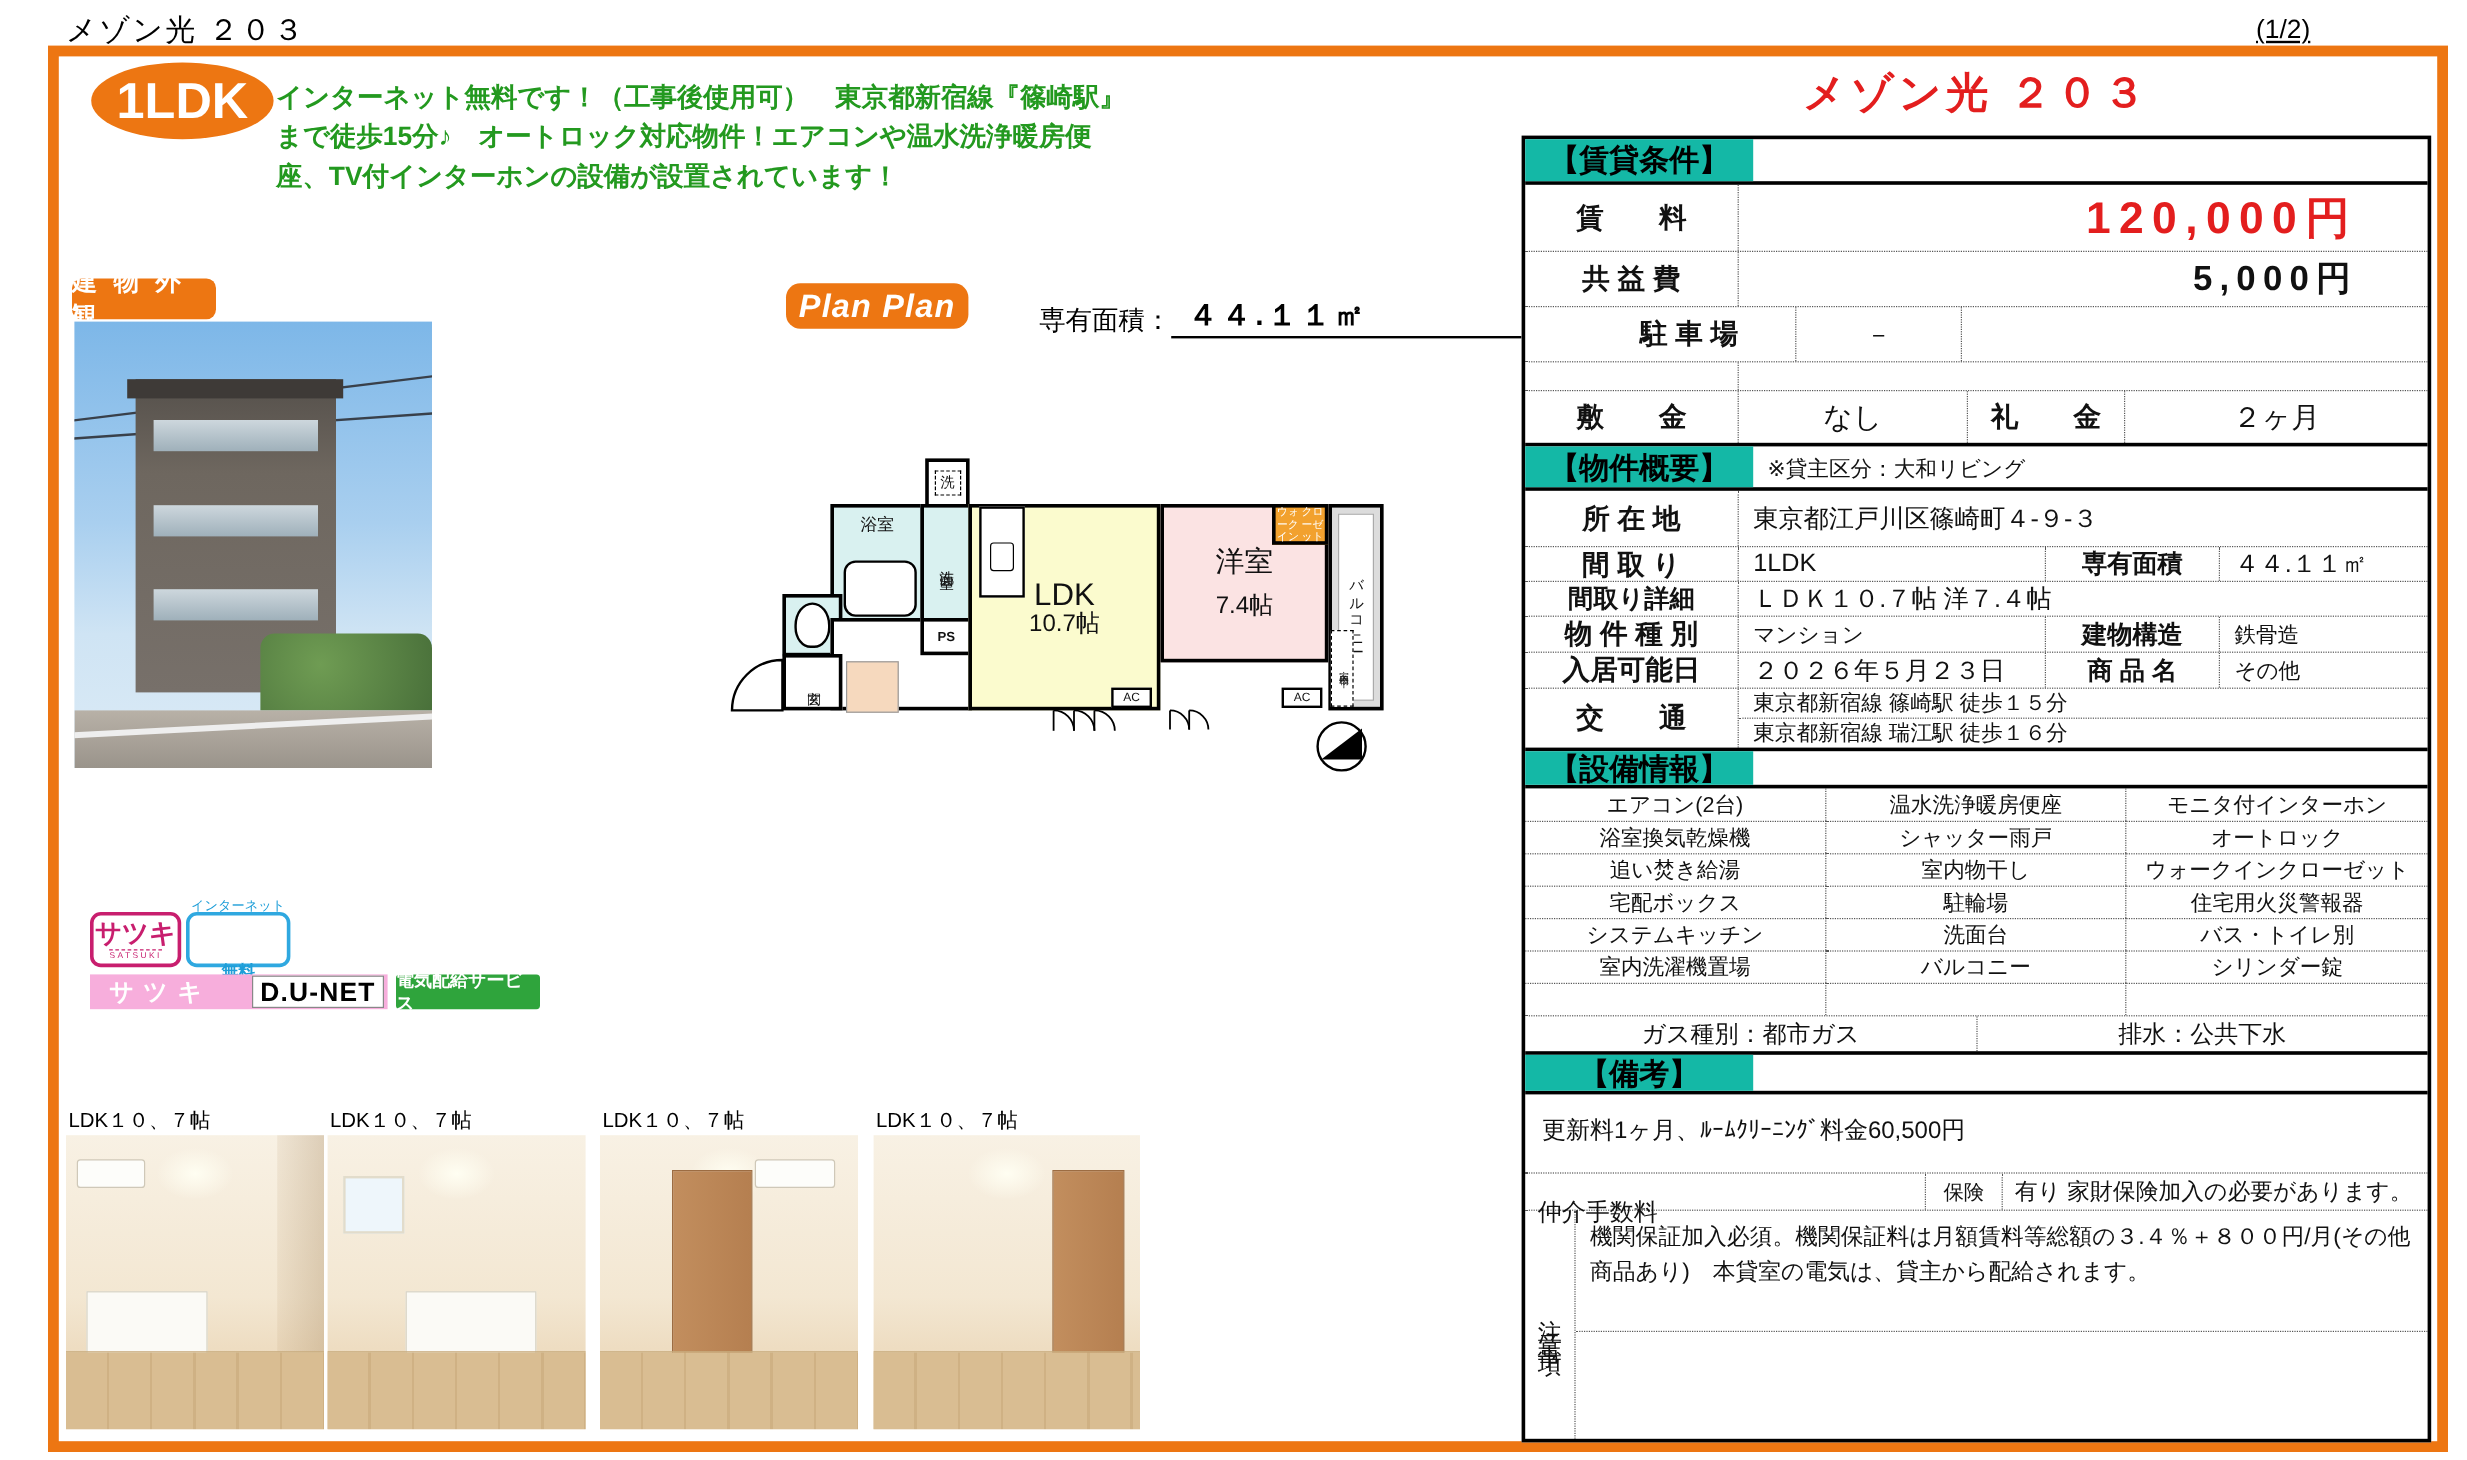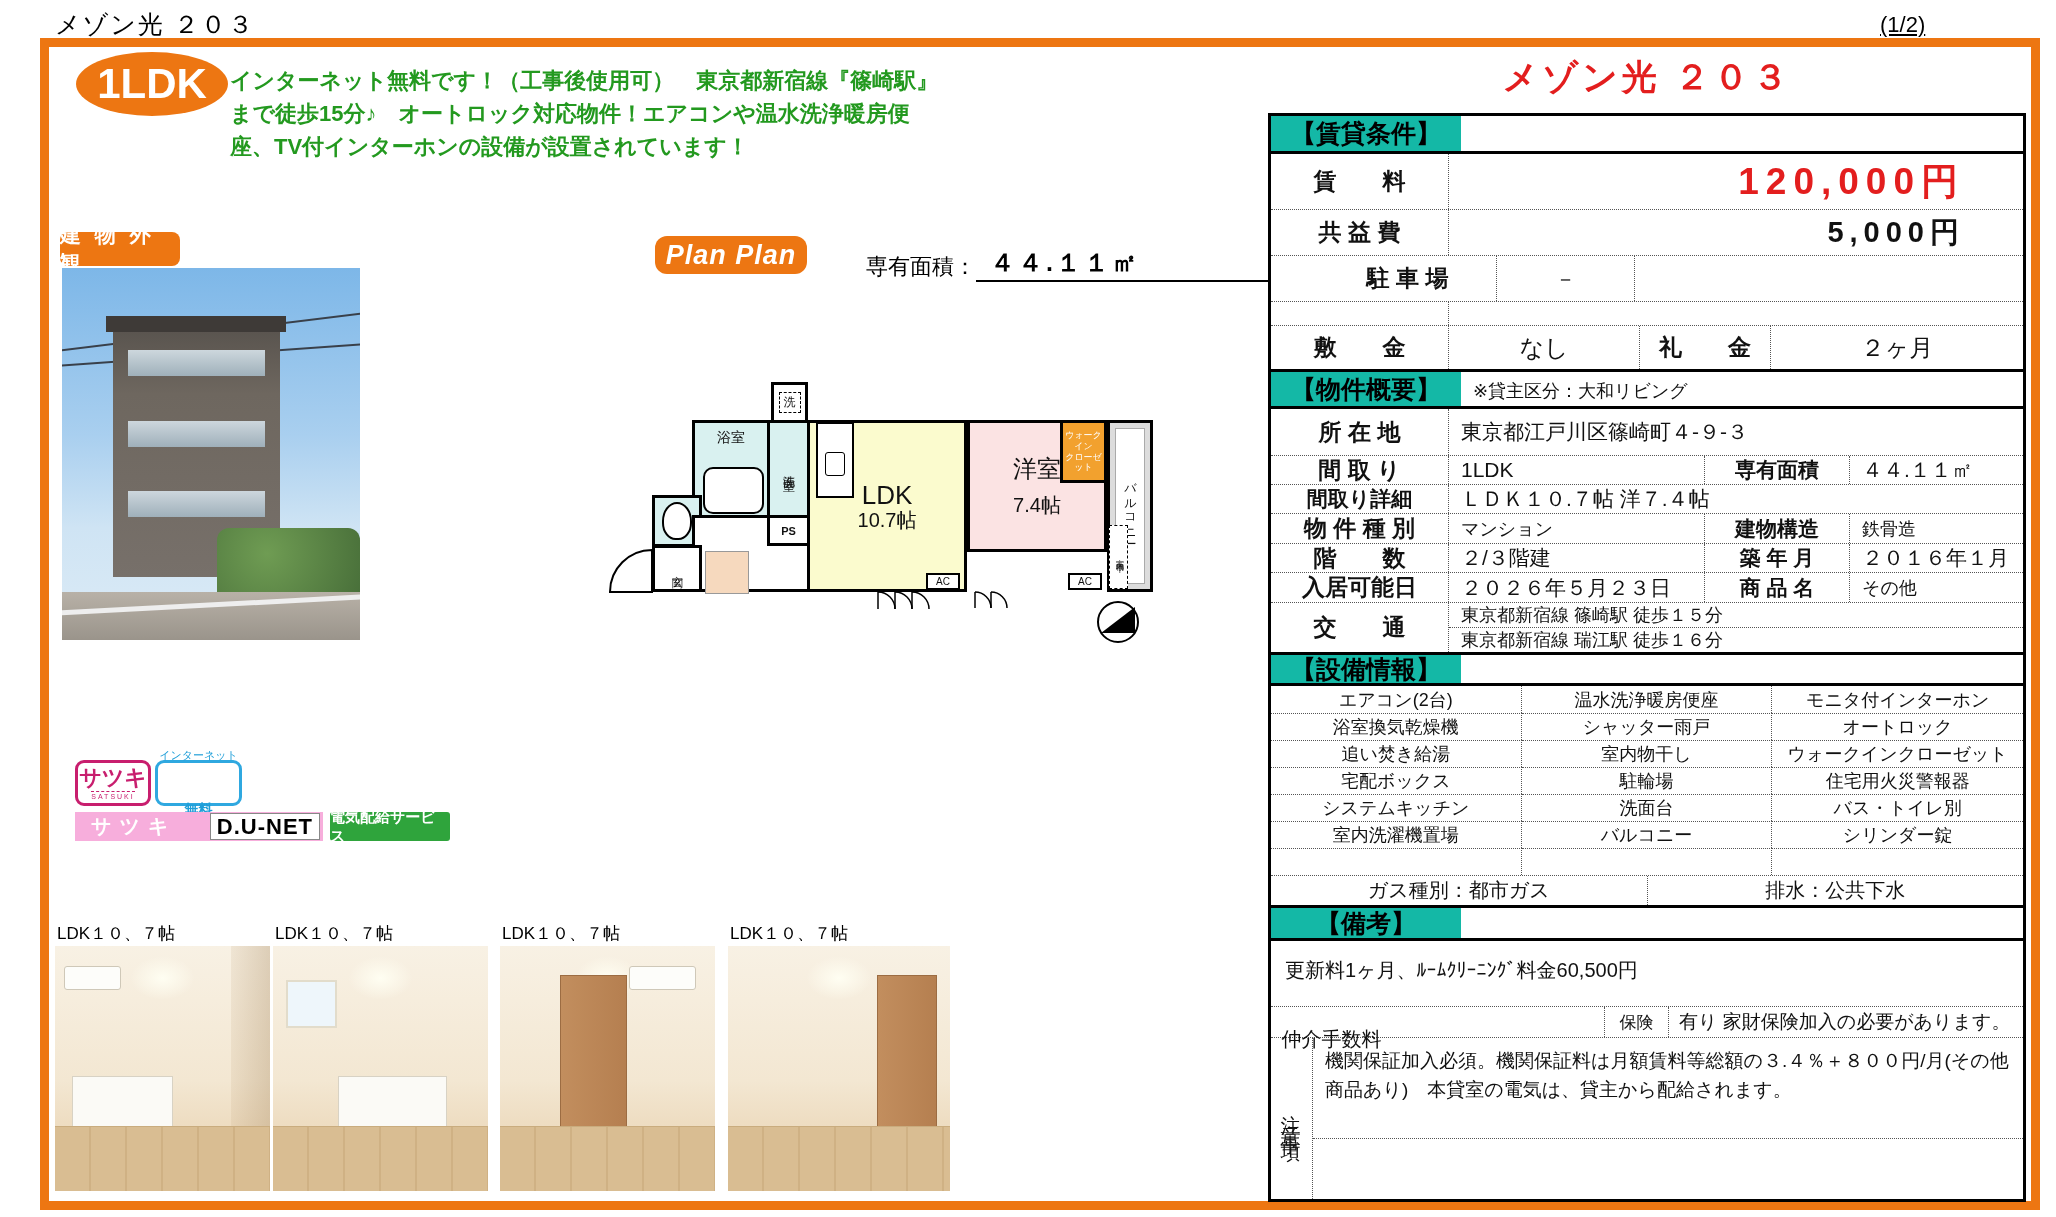--- a/index.html
+++ b/index.html
@@ -50,21 +50,21 @@
   .fp-bowl{width:26px;height:34px;background:#fff;border:2px solid #000;border-radius:50% 50% 45% 45%;}
   .fp-ent{left:22px;top:245px;width:50px;height:47px;background:#fff;font-size:11px;}
   .fp-hall{left:62px;top:215px;width:118px;height:77px;background:#fff;border:3px solid #000;}
   .fp-step{position:absolute;left:10px;top:33px;width:42px;height:41px;background:#F6D9BE;border:1px solid #999;}
   .fp-ps{left:137px;top:215px;width:43px;height:31px;background:#fff;font-size:11px;font-weight:bold;}
   .fp-ldk{left:177px;top:120px;width:160px;height:172px;background:#FBFBCE;flex-direction:column;line-height:1.1;}
   .fp-kitchen{position:absolute;left:6px;top:-1px;width:34px;height:72px;background:#fff;border:2px solid #000;}
   .fp-sink{position:absolute;left:7px;top:28px;width:18px;height:22px;background:#fff;border:1px solid #000;border-radius:3px;}
   .fp-west{left:337px;top:120px;width:140px;height:132px;background:#FBE3E3;flex-direction:column;line-height:1.15;gap:12px;}
   .r-big{font-size:26px;} .r-small{font-size:20px;}
-  .fp-wic{left:430px;top:120px;width:47px;height:63px;background:#F2A12E;color:#fff;font-size:9px;flex-direction:column;line-height:1.2;text-align:center;align-items:flex-end;}
+  .fp-wic{left:430px;top:120px;width:47px;height:34px;background:#F2A12E;color:#fff;font-size:9px;flex-direction:row;line-height:1.2;text-align:center;}
   .fp-balc{left:477px;top:120px;width:46px;height:172px;background:#DCDCDC;font-size:12px;}
   .fp-balc .inner{position:absolute;left:5px;top:5px;right:5px;bottom:5px;background:#fff;border:1px solid #aaa;}
   .fp-balc span{position:relative;}
   .fp-dry{left:479px;top:225px;width:17px;height:62px;background:#fff;border:1px dashed #000;font-size:8px;display:flex;align-items:center;justify-content:center;}
   .fp-ac{position:absolute;width:34px;height:17px;background:#fff;border:2px solid #000;font-size:10px;display:flex;align-items:center;justify-content:center;box-sizing:border-box;}
   .fp-svg{position:absolute;left:0;top:0;overflow:visible;}
 
   
   .lg-satsuki{left:75px;top:760px;width:76px;height:46px;background:#fff;border:3px solid #C81E6E;border-radius:9px;
       display:flex;flex-direction:column;align-items:center;justify-content:center;color:#C81E6E;}
@@ -321,26 +321,20 @@
     <div class="trow dot-t" style="height:29px;">
       <div class="lab" style="font-size:21px;">間取り詳細</div>
       <div class="cell md padl" style="flex:1;">ＬＤＫ１０.７帖 洋７.４帖</div>
     </div>
     <div class="trow dot-t" style="height:30px;">
       <div class="lab">物 件 種 別</div>
       <div class="cell sm padl" style="width:255px;">マンション</div>
       <div class="cell sublab">建物構造</div>
       <div class="cell sm padl" style="flex:1;">鉄骨造</div>
     </div>
-    <div class="trow dot-t" style="height:29px;">
-      <div class="lab">階　　数</div>
-      <div class="cell md padl" style="width:255px;">２/３階建</div>
-      <div class="cell sublab">築 年 月</div>
-      <div class="cell md padl" style="flex:1;">２０１６年１月</div>
-    </div>
     <div class="trow dot-t" style="height:30px;">
       <div class="lab">入居可能日</div>
       <div class="cell md padl" style="width:255px;">２０２６年５月２３日</div>
       <div class="cell sublab">商 品 名</div>
       <div class="cell sm padl" style="flex:1;">その他</div>
     </div>
     <div class="trow dot-t" style="height:50px;">
       <div class="lab">交　　通</div>
       <div style="flex:1;display:flex;flex-direction:column;">
         <div class="cell sm padl" style="flex:1;">東京都新宿線 篠崎駅 徒歩１５分</div>

